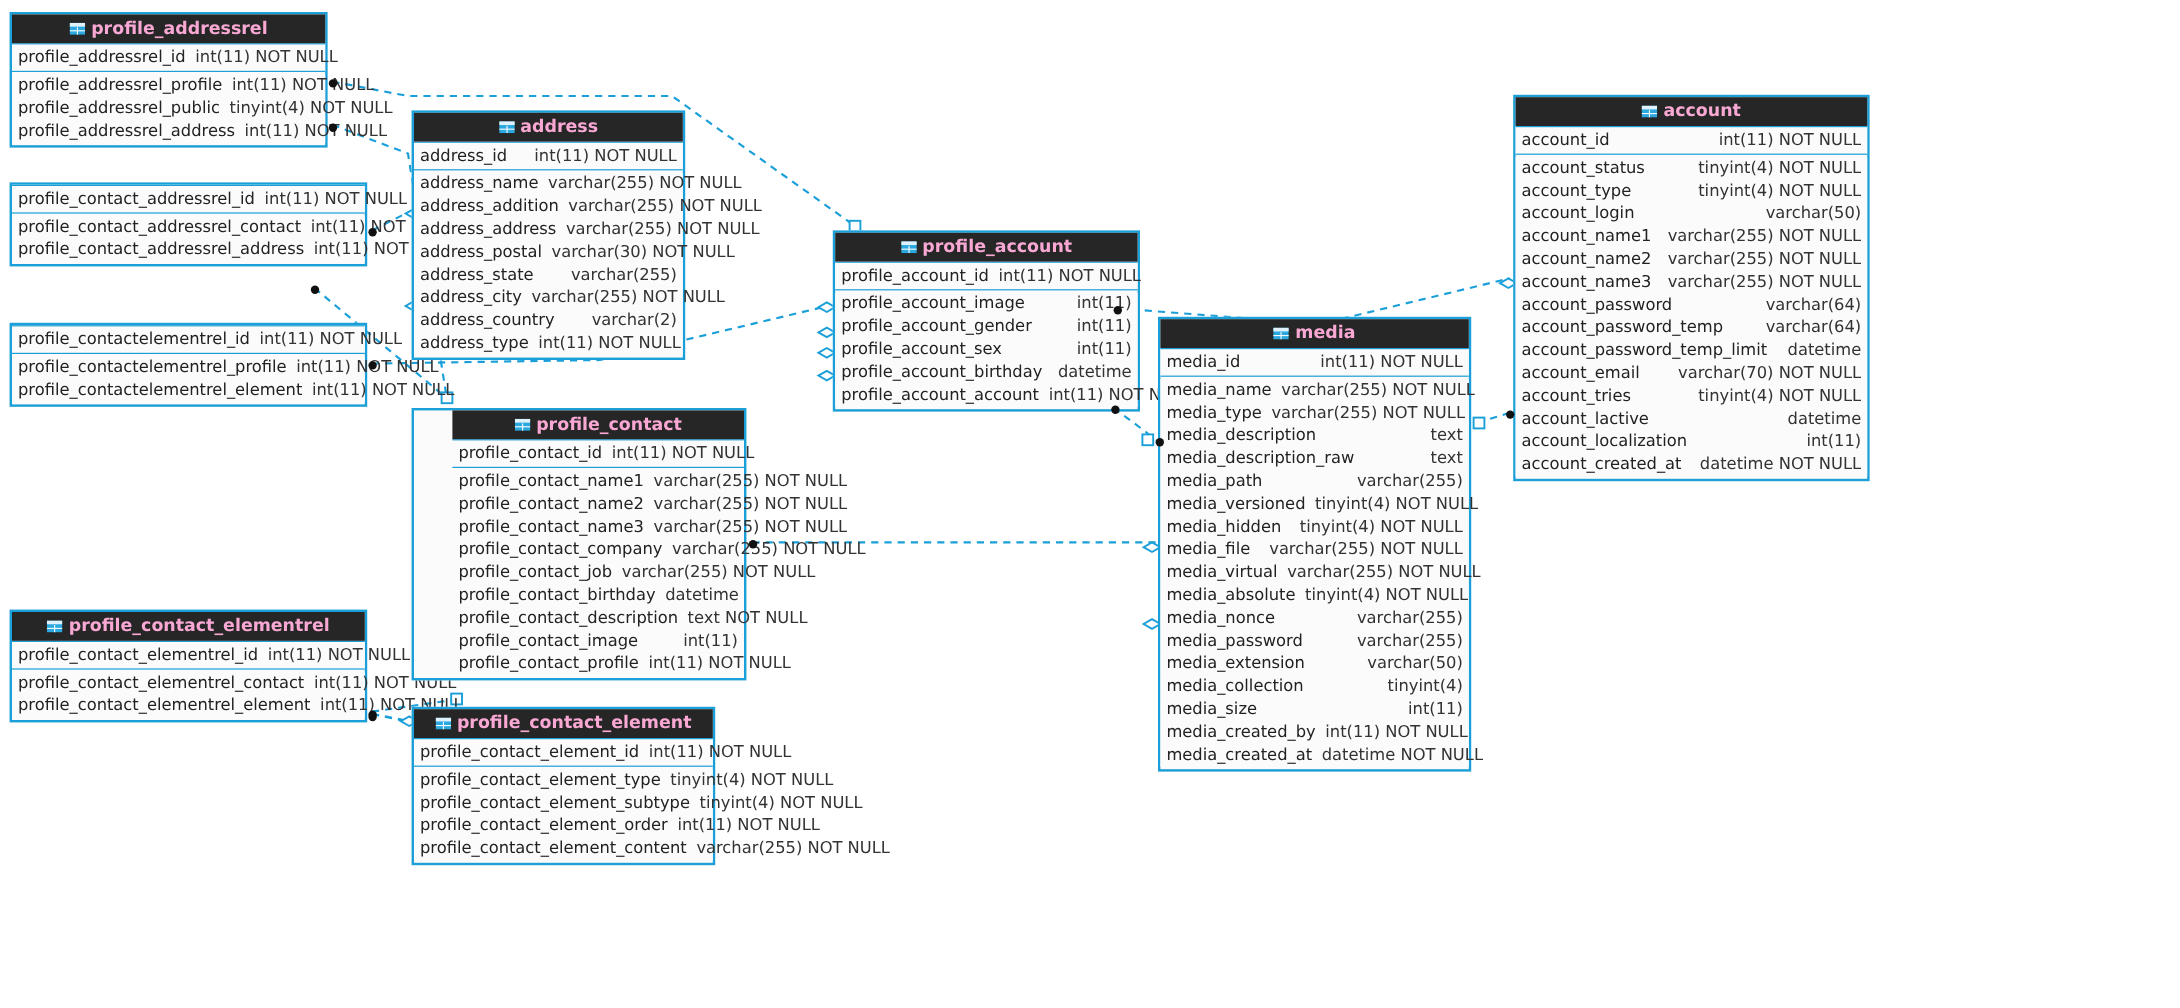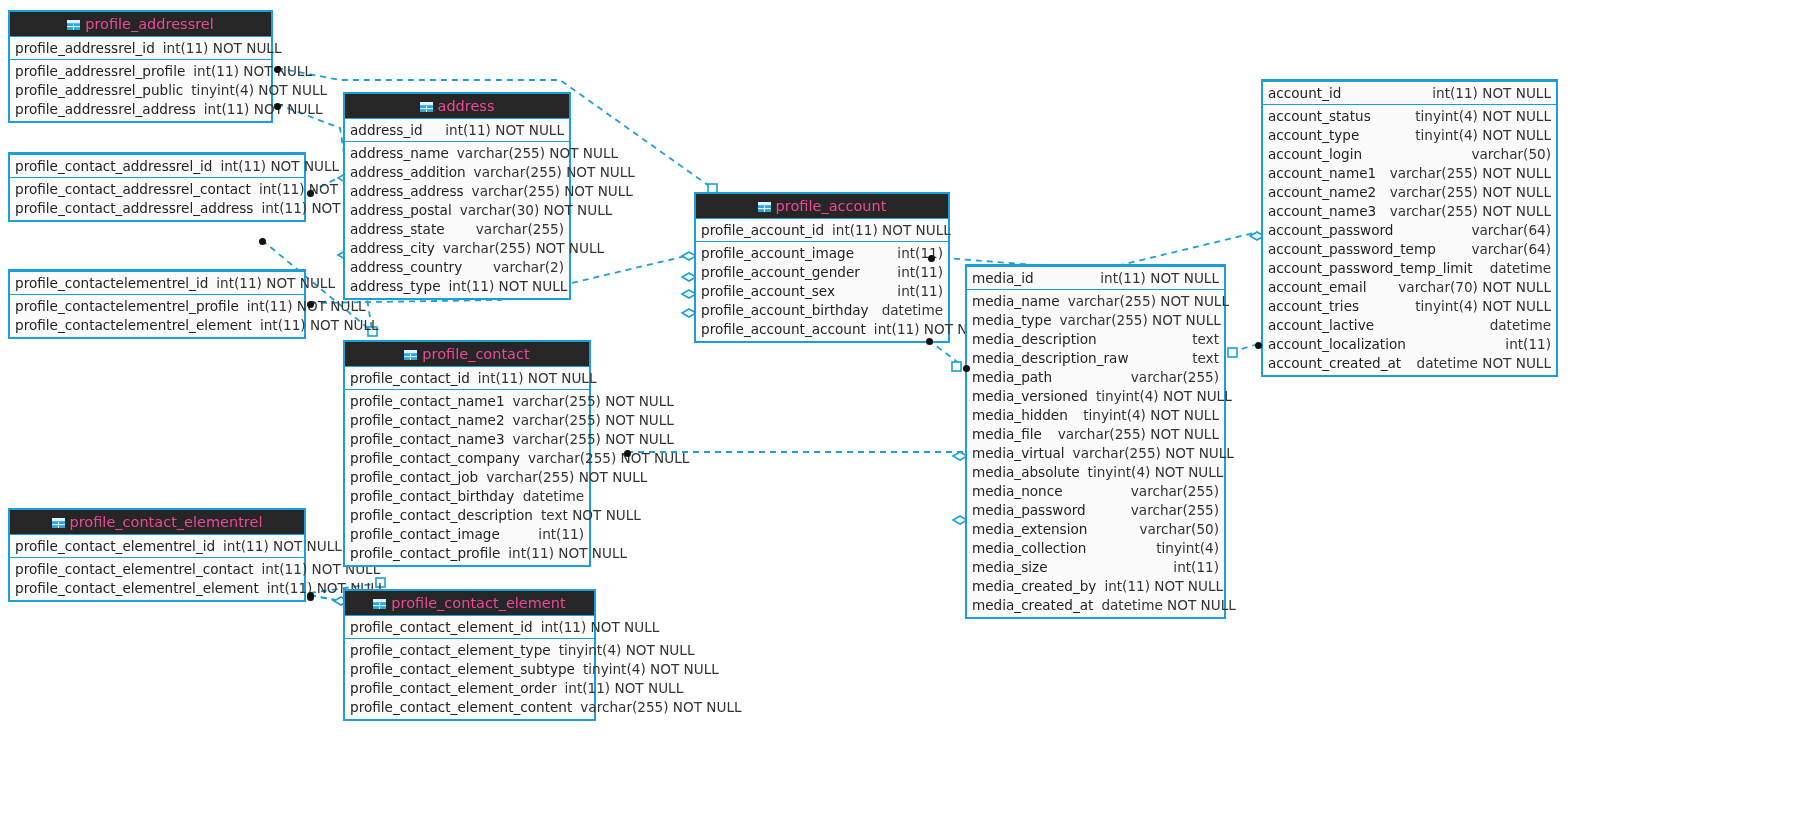--- a/index.html
+++ b/index.html
@@ -12,27 +12,28 @@
   .table-box{
     position:absolute;
     border:2px solid #1b9fd8;
     background:#fbfbfb;
     box-sizing:border-box;
     z-index:2;
     box-shadow:0 0 0 0 rgba(0,0,0,0);
   }
   .tbl-header{
     background:#262626;
-    color:#ec4899;
+    color:#f9a8d4;
     font-size:14.5px;
     height:24px;
     line-height:24px;
     text-align:center;
     white-space:nowrap;
     position:relative;
+    font-weight:bold;
   }
   .tbl-icon{
     display:inline-block;
     width:13px;height:10px;
     vertical-align:-1px;
     margin-right:5px;
     position:relative;
   }
   .tbl-icon svg{display:block;}
   .pk-row{
@@ -231,21 +232,21 @@
           <div class="col-row">
             <span class="col-name">address_country</span>
             <span class="col-type">varchar(2)</span>
           </div>
           <div class="col-row">
             <span class="col-name">address_type</span>
             <span class="col-type">int(11) NOT NULL</span>
           </div>
         </div>
       </div>
-      <div class="table-box" style="left: 343px; top: 340px; width: 248px;">
+      <div class="table-box" style="left: 343px; top: 340px; width: 279px; padding-left: 32px;">
         <div class="tbl-header"><span class="tbl-icon"><svg width="13" height="10" viewBox="0 0 13 10">
               <rect x="0" y="0" width="13" height="10" fill="#2ca8e0"></rect>
               <rect x="0" y="0" width="13" height="3.2" fill="#ffffff" opacity="0.85"></rect>
               <rect x="6.1" y="3.8" width="0.9" height="6.2" fill="#ffffff"></rect>
               <rect x="0" y="6.2" width="13" height="0.9" fill="#ffffff"></rect>
             </svg></span><span>profile_contact</span></div>
         <div class="col-row pk-row">
           <span class="col-name">profile_contact_id</span>
           <span class="col-type">int(11) NOT NULL</span>
         </div>
@@ -346,20 +347,26 @@
             <span class="col-name">profile_account_birthday</span>
             <span class="col-type">datetime</span>
           </div>
           <div class="col-row">
             <span class="col-name">profile_account_account</span>
             <span class="col-type">int(11) NOT NULL</span>
           </div>
         </div>
       </div>
       <div class="table-box" style="left: 965px; top: 264px; width: 261px;">
+        <div class="tbl-header"><span class="tbl-icon"><svg width="13" height="10" viewBox="0 0 13 10">
+              <rect x="0" y="0" width="13" height="10" fill="#2ca8e0"></rect>
+              <rect x="0" y="0" width="13" height="3.2" fill="#ffffff" opacity="0.85"></rect>
+              <rect x="6.1" y="3.8" width="0.9" height="6.2" fill="#ffffff"></rect>
+              <rect x="0" y="6.2" width="13" height="0.9" fill="#ffffff"></rect>
+            </svg></span><span>media</span></div>
         <div class="col-row pk-row">
           <span class="col-name">media_id</span>
           <span class="col-type">int(11) NOT NULL</span>
         </div>
         <div class="cols-body">
           <div class="col-row">
             <span class="col-name">media_name</span>
             <span class="col-type">varchar(255) NOT NULL</span>
           </div>
           <div class="col-row">
@@ -422,20 +429,26 @@
             <span class="col-name">media_created_by</span>
             <span class="col-type">int(11) NOT NULL</span>
           </div>
           <div class="col-row">
             <span class="col-name">media_created_at</span>
             <span class="col-type">datetime NOT NULL</span>
           </div>
         </div>
       </div>
       <div class="table-box" style="left: 1261px; top: 79px; width: 297px;">
+        <div class="tbl-header"><span class="tbl-icon"><svg width="13" height="10" viewBox="0 0 13 10">
+              <rect x="0" y="0" width="13" height="10" fill="#2ca8e0"></rect>
+              <rect x="0" y="0" width="13" height="3.2" fill="#ffffff" opacity="0.85"></rect>
+              <rect x="6.1" y="3.8" width="0.9" height="6.2" fill="#ffffff"></rect>
+              <rect x="0" y="6.2" width="13" height="0.9" fill="#ffffff"></rect>
+            </svg></span><span>account</span></div>
         <div class="col-row pk-row">
           <span class="col-name">account_id</span>
           <span class="col-type">int(11) NOT NULL</span>
         </div>
         <div class="cols-body">
           <div class="col-row">
             <span class="col-name">account_status</span>
             <span class="col-type">tinyint(4) NOT NULL</span>
           </div>
           <div class="col-row">

